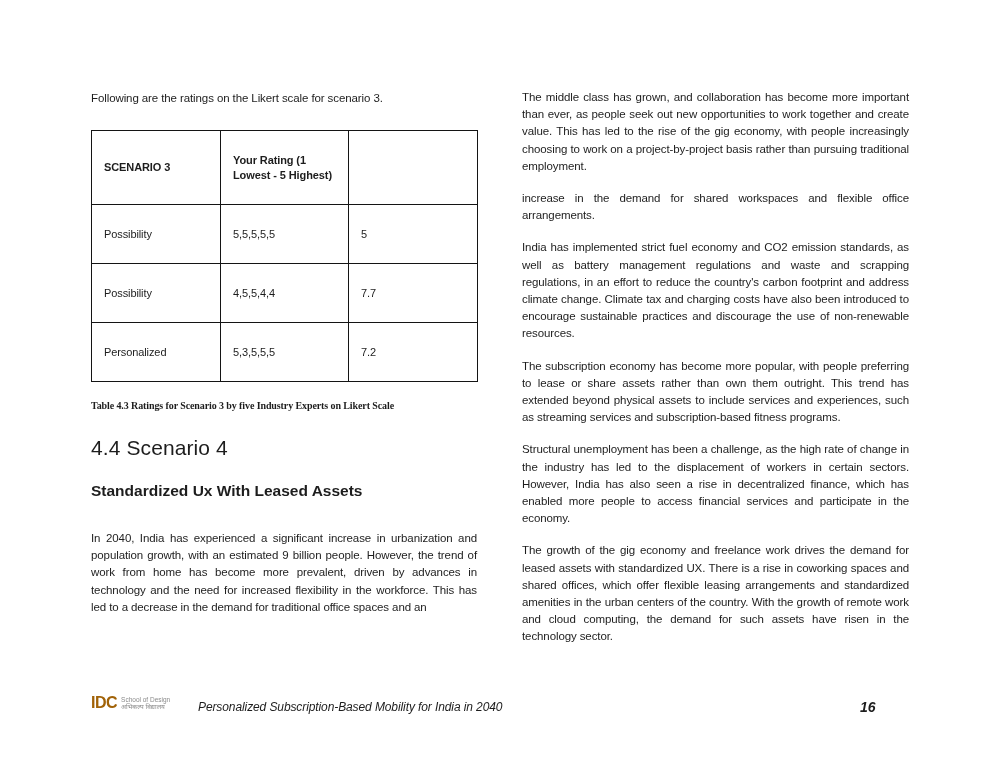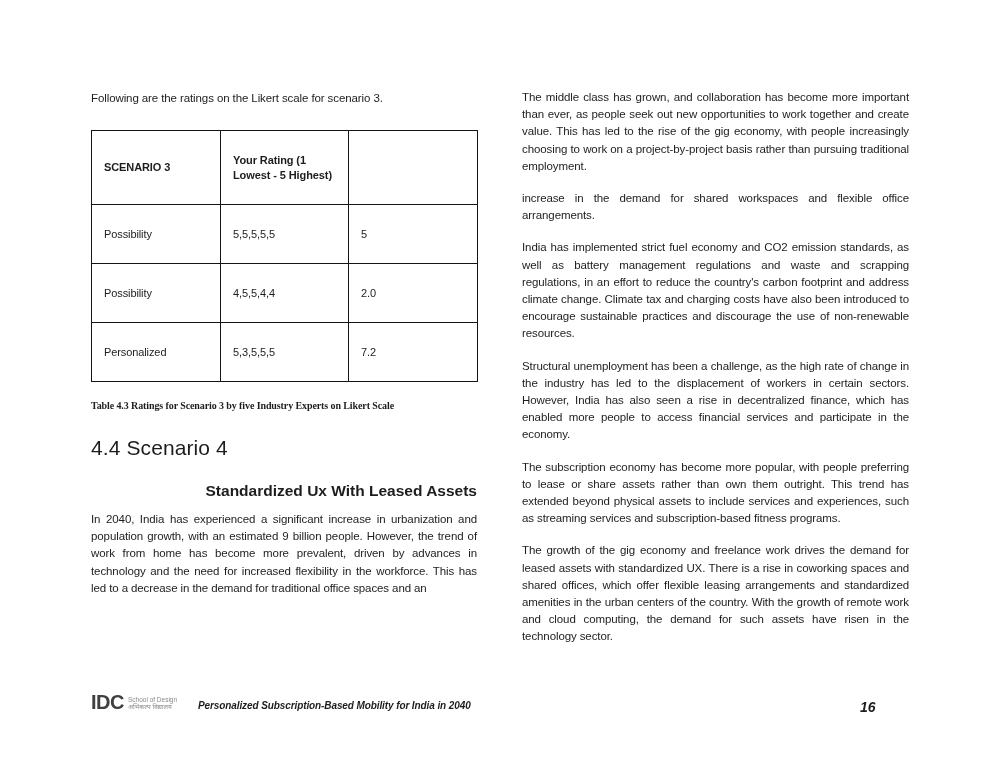--- a/index.html
+++ b/index.html
@@ -67,59 +67,58 @@
     font-size: 21px;
     line-height: 26px;
     font-weight: 400;
     letter-spacing: 0.1px;
   }
   h2.subheading {
     margin-top: 20px;
     font-size: 15.5px;
     line-height: 20px;
     font-weight: 700;
-    text-align: right;
   }
 
   .body-text {
-    margin-top: 10px;
+    margin-top: 29px;
   }
   .para, .body-text {
     font-size: 11.5px;
     line-height: 17.2px;
     letter-spacing: -0.1px;
     text-align: justify;
   }
   .para { margin-bottom: 15px; }
 
   
   .footer {
     position: absolute; left: 91px; top: 692px; width: 818px; height: 30px;
   }
   .logo {
     position: absolute; left: 0; top: 3px;
     display: flex; align-items: flex-start;
   }
   .idc-text {
-    color: #404040;
+    color: #a16207;
     font-weight: 700;
-    font-size: 20px;
+    font-size: 16px;
     line-height: 15px;
     letter-spacing: -0.5px;
   }
   .logo-lines {
     margin-left: 4px; margin-top: 1px;
     display: flex; flex-direction: column;
     font-size: 6.5px; line-height: 7px;
     color: #8a8a8a;
     white-space: nowrap;
   }
   .footer-title {
     position: absolute; left: 107px; top: 8px;
-    font-size: 10px; font-weight: 700; font-style: italic;
+    font-size: 12px; font-weight: 400; font-style: italic;
     letter-spacing: -0.1px;
     white-space: nowrap;
   }
   .page-number {
     position: absolute; left: 769px; top: 7px;
     font-size: 14px; font-weight: 700; font-style: italic;
   }
 </style>
 </head>
 <body>
@@ -142,21 +141,21 @@
           <th></th>
         </tr>
         <tr class="row">
           <td>Possibility</td>
           <td>5,5,5,5,5</td>
           <td>5</td>
         </tr>
         <tr class="row">
           <td>Possibility</td>
           <td>4,5,5,4,4</td>
-          <td>2.0</td>
+          <td>7.7</td>
         </tr>
         <tr class="row">
           <td>Personalized</td>
           <td>5,3,5,5,5</td>
           <td>7.2</td>
         </tr>
       </tbody>
     </table>
 
     <p class="caption">Table 4.3 Ratings for Scenario 3 by five Industry Experts on Likert Scale</p>
@@ -164,22 +163,22 @@
     <h1 class="heading">4.4 Scenario 4</h1>
     <h2 class="subheading">Standardized Ux With Leased Assets</h2>
 
     <p class="body-text">In 2040, India has experienced a significant increase in urbanization and population growth, with an estimated 9 billion people. However, the trend of work from home has become more prevalent, driven by advances in technology and the need for increased flexibility in the workforce. This has led to a decrease in the demand for traditional office spaces and an</p>
   </div>
 
   <div class="col-right">
     <p class="para">The middle class has grown, and collaboration has become more important than ever, as people seek out new opportunities to work together and create value. This has led to the rise of the gig economy, with people increasingly choosing to work on a project-by-project basis rather than pursuing traditional employment.</p>
     <p class="para">increase in the demand for shared workspaces and flexible office arrangements.</p>
     <p class="para">India has implemented strict fuel economy and CO2 emission standards, as well as battery management regulations and waste and scrapping regulations, in an effort to reduce the country's carbon footprint and address climate change. Climate tax and charging costs have also been introduced to encourage sustainable practices and discourage the use of non-renewable resources.</p>
+    <p class="para">The subscription economy has become more popular, with people preferring to lease or share assets rather than own them outright. This trend has extended beyond physical assets to include services and experiences, such as streaming services and subscription-based fitness programs.</p>
     <p class="para">Structural unemployment has been a challenge, as the high rate of change in the industry has led to the displacement of workers in certain sectors. However, India has also seen a rise in decentralized finance, which has enabled more people to access financial services and participate in the economy.</p>
-    <p class="para">The subscription economy has become more popular, with people preferring to lease or share assets rather than own them outright. This trend has extended beyond physical assets to include services and experiences, such as streaming services and subscription-based fitness programs.</p>
     <p class="para">The growth of the gig economy and freelance work drives the demand for leased assets with standardized UX. There is a rise in coworking spaces and shared offices, which offer flexible leasing arrangements and standardized amenities in the urban centers of the country. With the growth of remote work and cloud computing, the demand for such assets have risen in the technology sector.</p>
   </div>
 
   <div class="footer">
     <div class="logo">
       <span class="idc-text">IDC</span>
       <span class="logo-lines">
         <span>School of Design</span>
         <span>अभिकल्प विद्यालय</span>
       </span>

